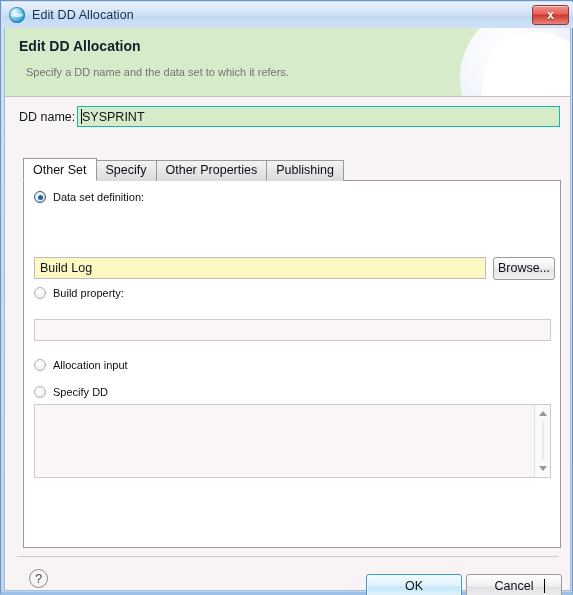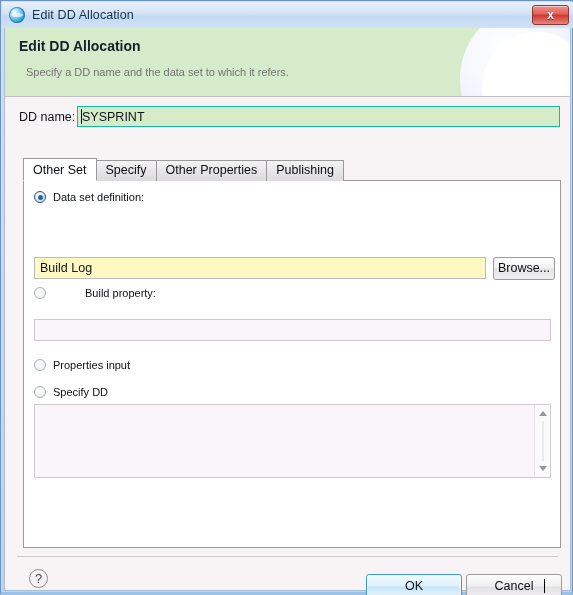--- a/index.html
+++ b/index.html
@@ -442,29 +442,29 @@
 
       <div id="tabpanel">
 
         <div class="radio-row" style="left:10px; top:10px;">
           <span class="radio checked"></span>
           <span class="radio-label">Data set definition:</span>
         </div>
         <input class="textfield enabled" type="text" style="left: 10px; top: 76px; width: 452px;" value="Build Log">
         <div id="browse-button">Browse...</div>
 
-        <div class="radio-row" style="left:10px; top:71px; top:106px;gap:32px;">
+        <div class="radio-row" style="left:10px; top:71px; top:106px;">
           <span class="radio"></span>
           <span class="radio-label">Build property:</span>
         </div>
         <input class="textfield" type="text" style="left: 10px; top: 138px; width: 517px;" value="">
 
         <div class="radio-row" style="left:10px; top:178px;">
           <span class="radio"></span>
-          <span class="radio-label">Properties input</span>
+          <span class="radio-label">Allocation input</span>
         </div>
 
         <div class="radio-row" style="left:10px; top:205px;">
           <span class="radio"></span>
           <span class="radio-label">Specify DD</span>
         </div>
 
         <div id="instream-area">
           <div id="instream-scrollbar">
             <div class="sb-arrow up">

